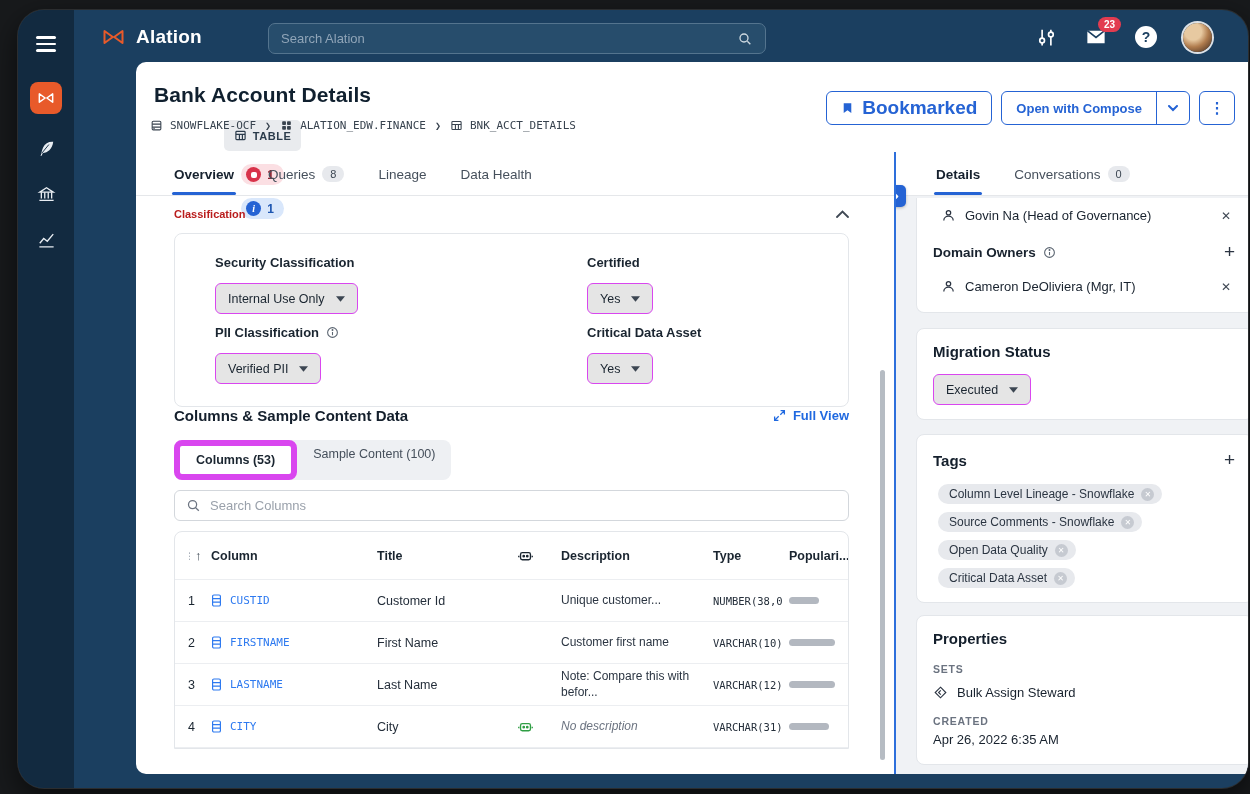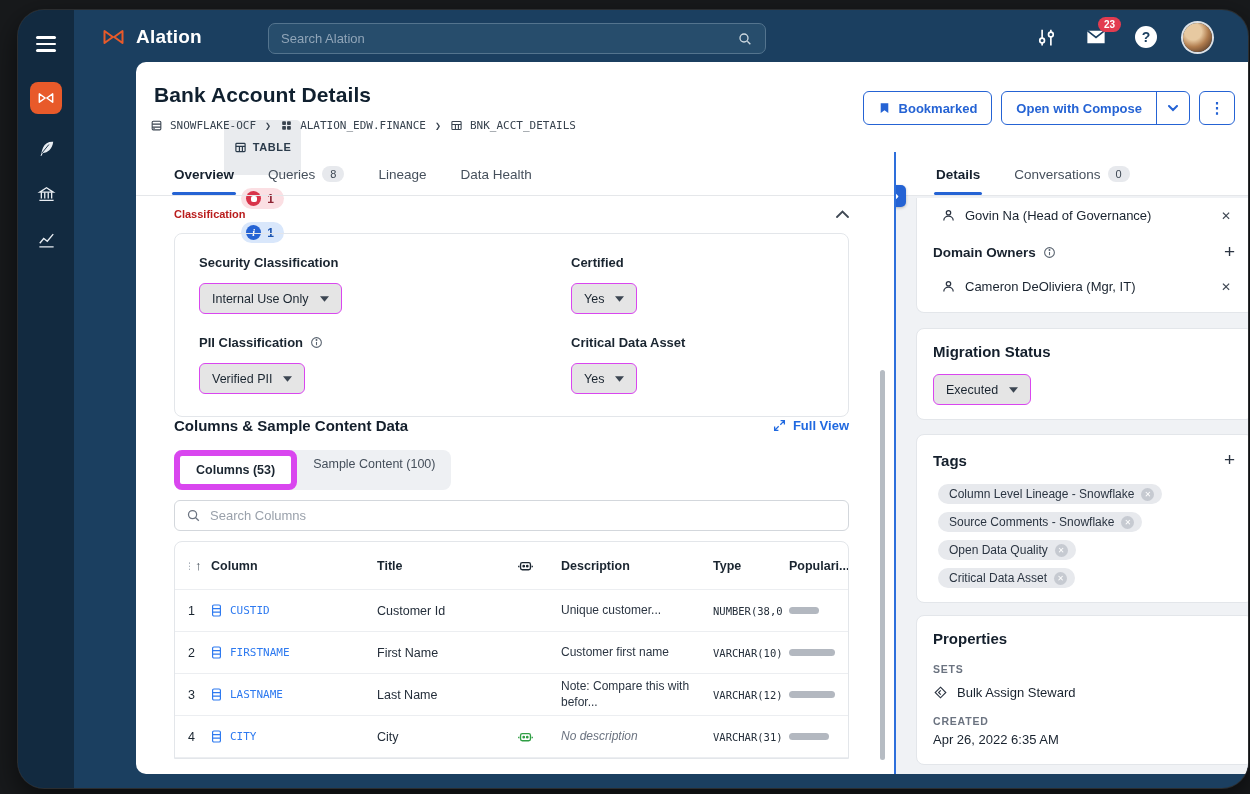--- a/index.html
+++ b/index.html
@@ -25,32 +25,32 @@
   .tico { position:relative; width:26px; height:26px; display:flex; align-items:center; justify-content:center; cursor:pointer; }
   .badge-23 { position:absolute; top:-7px; right:-12px; background:#e23c50; color:#fff; font-size:10px; font-weight:700; border-radius:9px; padding:2px 6px; }
   .help-circle { width:22px; height:22px; border-radius:50%; background:#fff; color:#1b3f60; font-weight:700; font-size:14px; display:flex; align-items:center; justify-content:center; }
   .avatar { width:29px; height:29px; border-radius:50%; background:radial-gradient(circle at 35% 30%, #e7c9a1 0 30%, #b07c4e 55%, #6b4930 80%, #4d3322); box-shadow:0 0 0 2px rgba(255,255,255,.85); }
 
   
   .card { position:absolute; left:62px; top:52px; width:1136px; height:712px; background:#fff; border-radius:10px; overflow:hidden; }
   .card-header { position:relative; height:90px; }
   .title-row { position:absolute; left:18px; top:21px; display:flex; align-items:center; gap:13px;flex-direction:column; }
   .page-title { font-size:21px; font-weight:700; color:#10202f; letter-spacing:.1px; }
-  .type-badge { display:flex; gap:6px; background:#e9ebee; color:#2b3b4b; font-size:11px; font-weight:700; letter-spacing:.6px; border-radius:5px; padding:21px 10px; }
+  .type-badge { display:flex; align-items:center; gap:6px; background:#e9ebee; color:#2b3b4b; font-size:11px; font-weight:700; letter-spacing:.6px; border-radius:5px; padding:9px 10px; }
   .cnt-badge { display:flex; align-items:center; gap:6px; border-radius:12px; padding:3px 10px 3px 5px; font-size:12px; font-weight:700; }
   .cnt-badge.red { background:#fbdfe3; color:#8d2332; }
   .cnt-badge.blue { background:#d9e7fb; color:#1d55b0; }
   .dep-ic { width:15px; height:15px; border-radius:50%; background:#d8334a; display:flex; align-items:center; justify-content:center; }
   .dep-ic span { width:6px; height:6px; background:#fff; border-radius:2px; display:block; }
   .info-ic { width:15px; height:15px; border-radius:50%; background:#2563d4; color:#fff; font-size:10px; font-weight:700; display:flex; align-items:center; justify-content:center; font-family:"Liberation Serif",serif; font-style:italic; }
   .breadcrumb { position:absolute; left:14px; top:57px; display:flex; align-items:center; gap:9px; font-family:"DejaVu Sans Mono","Liberation Mono",monospace; font-size:11px; color:#38434f; }
   .crumb { display:flex; align-items:center; gap:7px; cursor:pointer; }
   .crumb-sep { color:#39434f; font-size:10px; font-weight:700; }
   .hdr-actions { position:absolute; right:37px; top:29px; display:flex; align-items:center; gap:9px; }
-  .btn-outline { display:flex; align-items:center; gap:8px; border:1px solid #2563d4; color:#2563d4; border-radius:6px; height:34px; padding:0 14px; font-size:13px; font-weight:700; background:#fff; cursor:pointer; }
+  .btn-outline { display:flex; align-items:center; gap:8px; border:1px solid #2563d4; color:#2563d4; border-radius:6px; height:34px; padding:0 14px; font-size:19px; font-weight:700; background:#fff; cursor:pointer; }
   .split { display:flex; align-items:stretch; border:1px solid #2563d4; border-radius:6px; overflow:hidden; height:34px; }
   .split .main { display:flex; align-items:center; padding:0 14px; color:#2563d4; font-size:13px; font-weight:700; cursor:pointer; }
   .split .caret { display:flex; align-items:center; padding:0 11px; border-left:1px solid #2563d4; cursor:pointer; }
   .kebab { width:36px; height:34px; border:1px solid #2563d4; border-radius:6px; color:#2563d4; display:flex; align-items:center; justify-content:center; font-size:15px; font-weight:700; letter-spacing:0; cursor:pointer; }
 
   
   .card-body { position:absolute; left:0; right:0; top:90px; bottom:0; display:flex; }
   .main-col { width:758px; position:relative; overflow:hidden; }
   .divider { width:2px; background:#2e6fdb; }
   .panel { flex:1; position:relative; background:#f0f2f5; overflow:hidden; }
@@ -59,21 +59,21 @@
   .tab { padding-bottom:13px; font-size:13.5px; color:#46505c; cursor:pointer; display:flex; align-items:center; gap:7px; position:relative; }
   .tab.active { color:#16212e; font-weight:700; }
   .tab.active::after { content:""; position:absolute; left:-2px; right:-2px; bottom:0; height:3px; background:#2563d4; border-radius:2px; }
   .pill-badge { background:#e7e9ed; color:#3c4652; border-radius:10px; font-size:11px; padding:2px 8px; font-weight:400; }
 
   .main-scroll { padding:10px 45px 0 38px; }
   .section-hd { display:flex; align-items:center; justify-content:space-between; margin-top:2px; }
   .section-hd h2 { font-size:11px; font-weight:700; color:#b91c1c; }
   .chev-btn { color:#3f4854; cursor:pointer; display:flex; }
 
-  .class-card { margin-top:13px; border:1px solid #e3e6ea; border-radius:8px; padding:21px 24px 22px; display:grid; grid-template-columns:372px 1fr; row-gap:21px; }
+  .class-card { margin-top:13px; border:1px solid #e3e6ea; border-radius:8px; padding:21px 40px 22px; display:grid; grid-template-columns:372px 1fr; row-gap:11px; }
   .field label { display:flex; align-items:center; gap:7px; font-size:13px; font-weight:700; color:#1a2530; margin-bottom:13px; }
   .dd { display:inline-flex; align-items:center; gap:11px; height:31px; border:1px solid #d946ef; border-radius:6px; padding:0 12px; font-size:12.5px; color:#1a2530; background:#e5e5e5; cursor:pointer; }
 
   .cols-hd { display:flex; justify-content:space-between; }
   .cols-hd h2 { font-size:15px; font-weight:700; color:#141f2c; }
   .fullview { display:flex; align-items:center; gap:7px; color:#2069e0; font-size:13px; font-weight:700; cursor:pointer; }
 
   .seg { display:inline-flex; background:#eef0f3; border-radius:8px; margin-top:16px; align-items:stretch; }
   .seg .seg-tab { padding:7px 16px; font-size:12.5px; color:#454f5b; cursor:pointer; border-radius:8px; }
   .seg .seg-tab.active { background:#fff; border:6px solid #d946ef; font-weight:700; color:#1a2530; }

